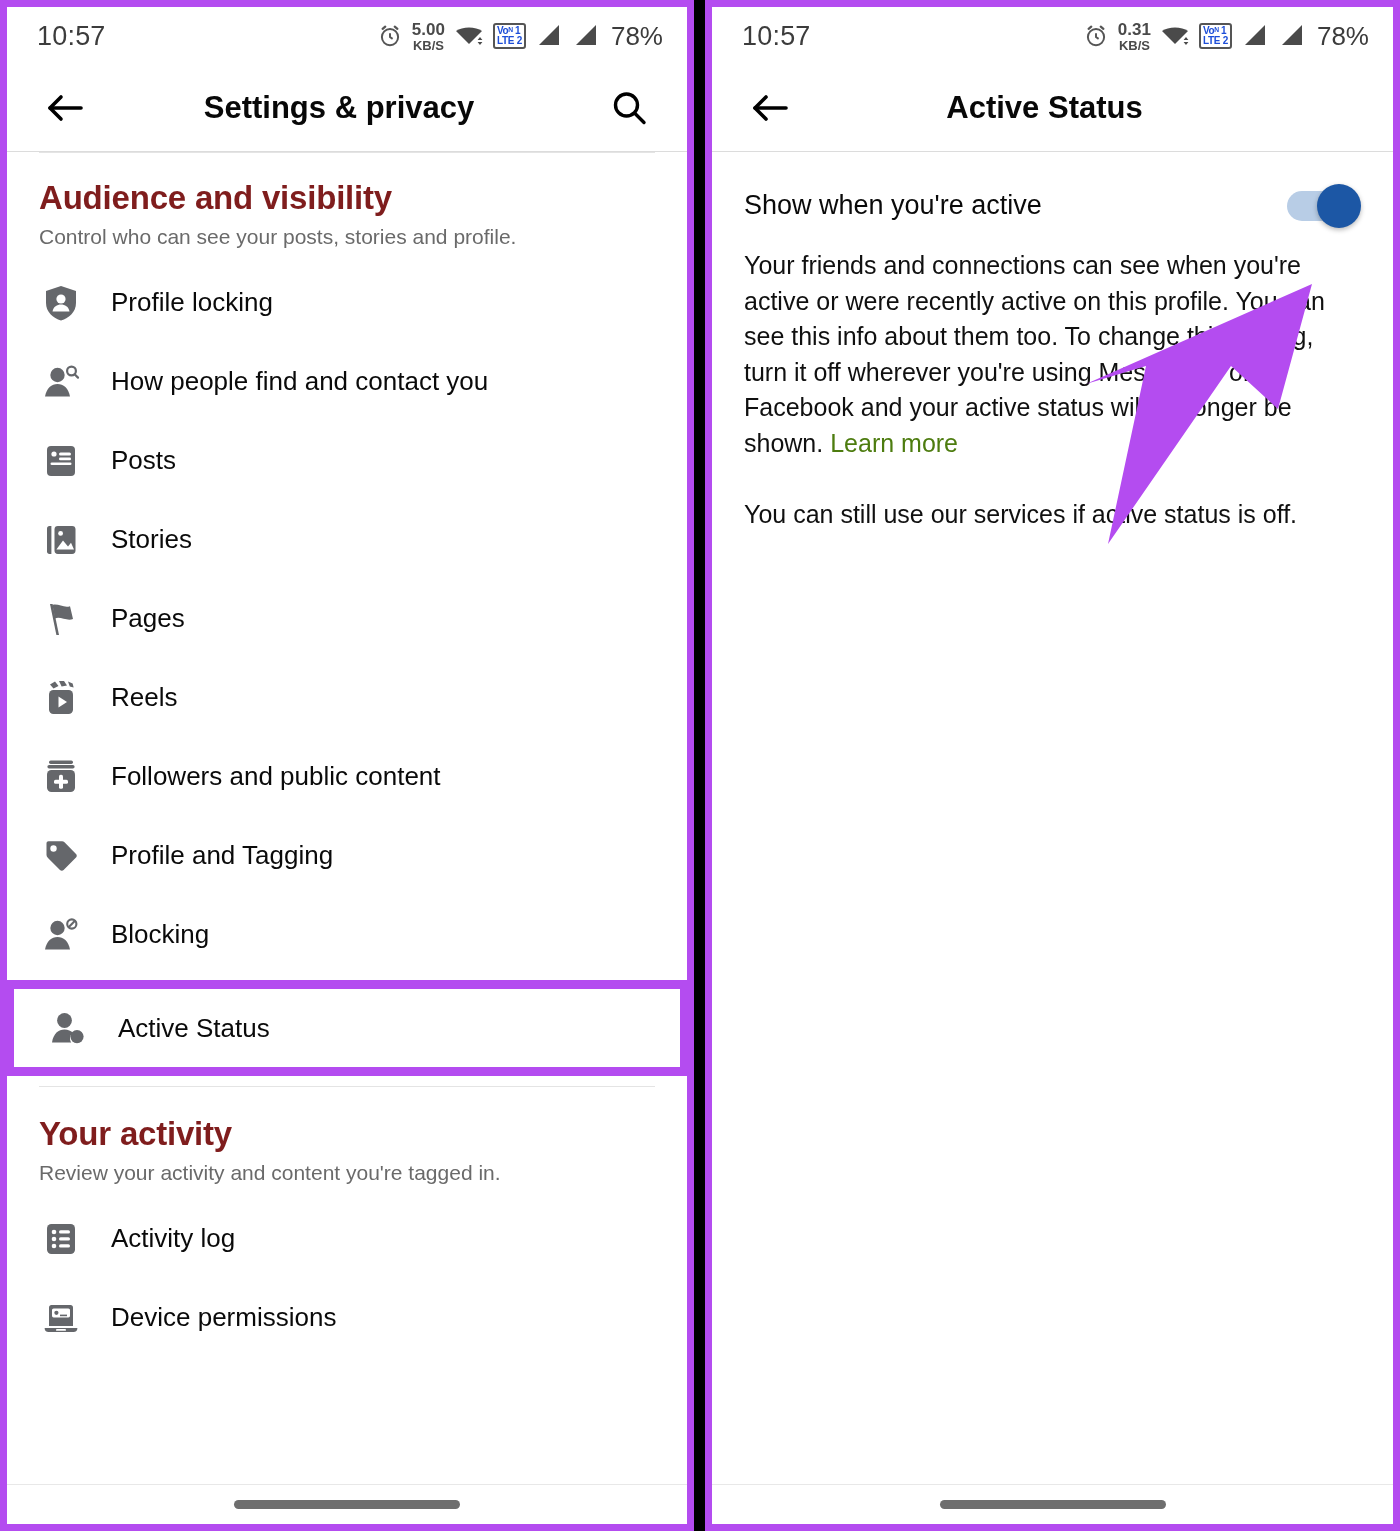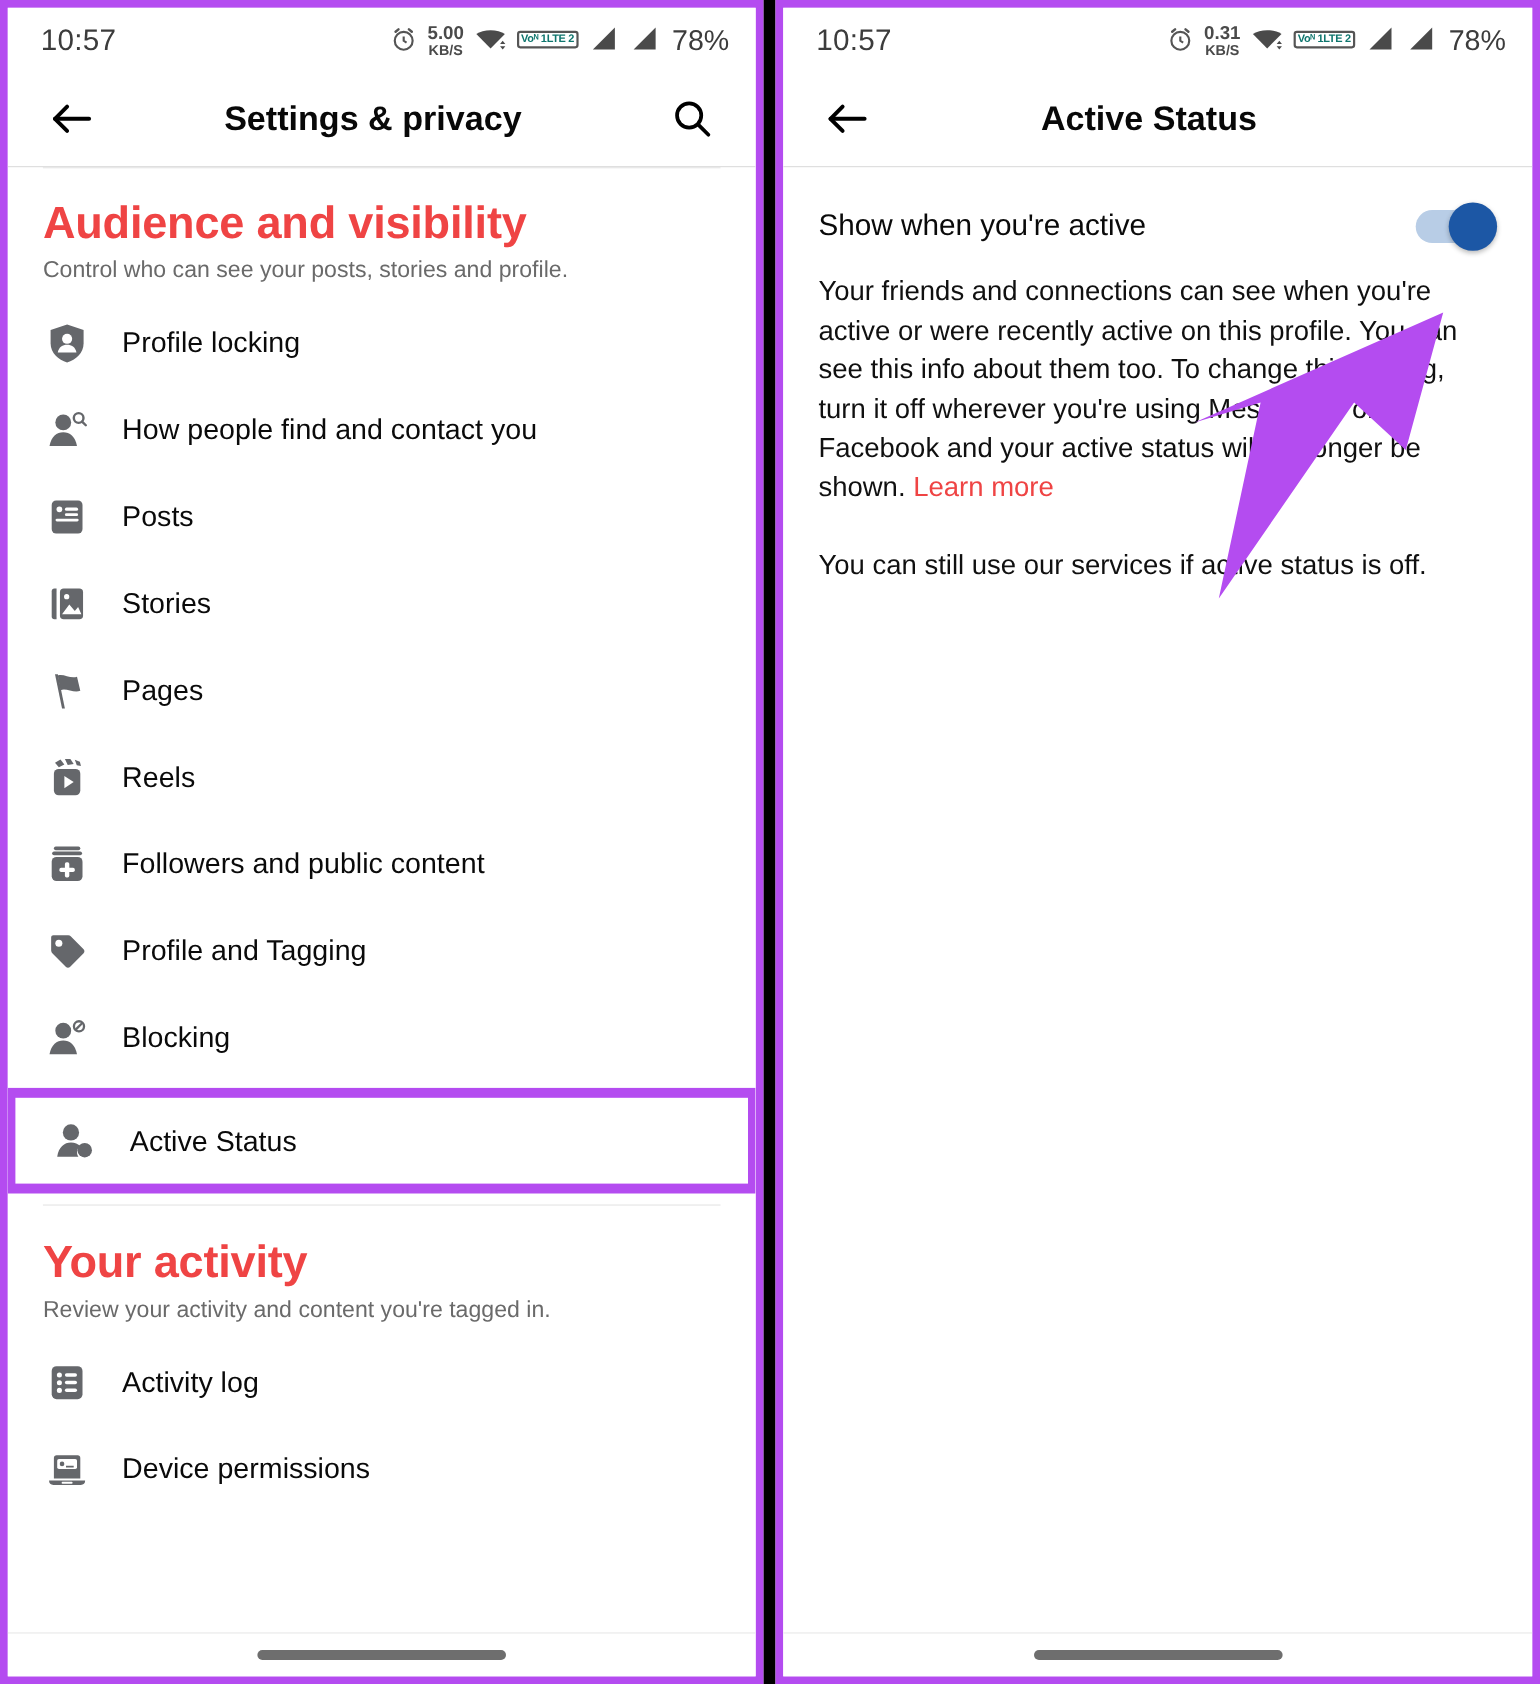--- a/index.html
+++ b/index.html
@@ -59,23 +59,23 @@
     display: flex; flex-direction: column;
     align-items: center; line-height: 1;
     color: #4a4a4a;
   }
   .sb-rate .num { font-size: 17px; font-weight: 700; }
   .sb-rate .unit { font-size: 13px; font-weight: 700; margin-top: 1px; }
   .sb-lte {
     border: 2px solid #555;
     border-radius: 3px;
     padding: 1px 2px;
-    display: flex; 
+    display: flex; flex-direction: column;
     line-height: 1;
-    color: #0f766e;
+    color: #1d4ed8;
   }
   .sb-lte span { font-size: 10px; font-weight: 700; letter-spacing: -.3px; }
   .sb-batt { font-size: 26px; color: #3c3c3c; margin-left: 2px; }
 
   
   .appbar {
     height: 86px;
     display: flex;
     align-items: center;
     padding: 0 30px;
@@ -106,23 +106,23 @@
   
   .content {
     flex: 1 1 auto;
     position: relative;
     overflow: hidden;
   }
   .section-head {
     padding: 26px 32px 0 32px;
   }
   .section-title {
-    font-size: 41px;
+    font-size: 33px;
     font-weight: 700;
-    color: #ef4444;
+    color: #7f1d1d;
     letter-spacing: -.2px;
   }
   .section-sub {
     font-size: 21px;
     color: #6a6a6a;
     margin-top: 8px;
   }
   .menu { padding: 14px 0 0 0; }
   .menu-item {
     display: flex;
@@ -185,21 +185,21 @@
     background: #1c57a5;
     box-shadow: 0 2px 5px rgba(0,0,0,.28);
   }
   .body-text {
     padding: 26px 32px 0 32px;
     font-size: 25px;
     line-height: 1.42;
     color: #101010;
   }
   .body-text a.learn {
-    color: #ef4444;
+    color: #4d7c0f;
     text-decoration: none;
   }
   .body-text .p2 { margin-top: 36px; }
 
   
   .gesture {
     flex: 0 0 auto;
     height: 40px;
     display: flex;
     align-items: center;

